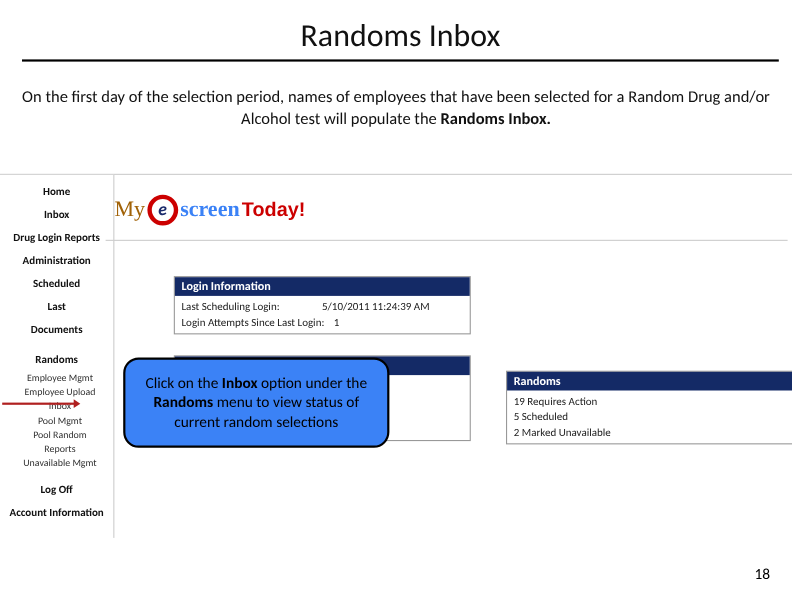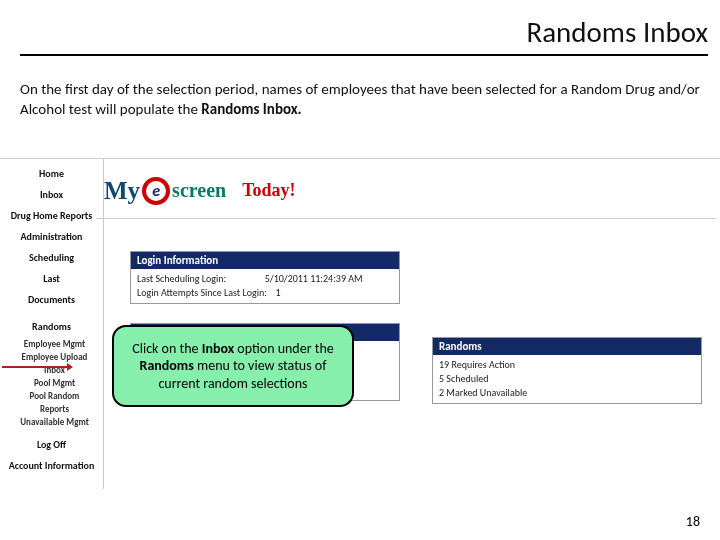--- a/index.html
+++ b/index.html
@@ -1,62 +1,62 @@
 <!DOCTYPE html>
 <html><head>
 <meta charset="utf-8">
 <style>
   * { box-sizing: border-box; margin: 0; padding: 0; }
   html, body { width: 720px; height: 540px; background: #fff; font-family: "Segoe UI", Calibri, Arial, sans-serif; overflow: hidden; }
 
   .slide { position: relative; width: 720px; height: 540px; }
 
   
-  .title { position: absolute; top: 14px; left: 20px; right: 12px; text-align: right; font-size: 29px; font-weight: 400; color: #111; padding-bottom: 4px; border-bottom: 2px solid #000; }
+  .title { position: absolute; top: 14px; left: 20px; right: 12px; text-align: center; font-size: 29px; font-weight: 400; color: #111; padding-bottom: 4px; border-bottom: 2px solid #000; }
 
   
-  .intro { position: absolute; top: 80px; left: 20px; right: 20px; font-size: 15px; color: #111; line-height: 1.3; }
+  .intro { position: absolute; top: 80px; left: 20px; right: 20px; text-align: center; font-size: 15px; color: #111; line-height: 1.3; }
   .intro .bold { font-weight: 700; }
 
   
   .shot { position: absolute; top: 158px; left: 0; right: 0; height: 330px; border-top: 1px solid #ccc; }
 
   
   .nav { position: absolute; top: 0; left: 0; width: 104px; height: 330px; border-right: 1px solid #ccc; padding: 4px 3px; font-size: 10px; color: #111; background: #fff; text-align: center; }
   .nav-item { padding: 4px 0 4px 0; font-weight: 700; white-space: nowrap; overflow: hidden; }
-  .nav-sub { padding: 1px 0 1px 6px; font-weight: 700; font-size: 9px; color: #333; white-space: nowrap; overflow: hidden; }
+  .nav-sub { padding: 1px 0 1px 6px; font-weight: 400; font-size: 9px; color: #333; white-space: nowrap; overflow: hidden; }
   .nav-sep { height: 6px; }
 
   
   .arrow { position: absolute; top: 207px; left: 2px; width: 66px; height: 2px; background: #b02020; }
   .arrow::after { content: ""; position: absolute; right: -5px; top: -3px; border-left: 6px solid #b02020; border-top: 4px solid transparent; border-bottom: 4px solid transparent; }
 
   
   .logo-bar { position: absolute; top: 4px; left: 96px; right: 4px; height: 56px; border-bottom: 1px solid #ccc; display: flex; align-items: center; padding-left: 8px; }
-  .logo-my { font-family: "Brush Script MT", cursive; font-size: 25px; color: #0c4a6e; font-weight: 700; }
+  .logo-my { font-family: "Brush Script MT", cursive; font-size: 20px; color: #a16207; font-weight: 400; }
   .logo-ring { width: 28px; height: 28px; border: 4px solid #c00; border-radius: 50%; display: inline-flex; align-items: center; justify-content: center; margin: 0 2px; }
   .logo-e { color: #1a2a6b; font-weight: 700; font-size: 16px; font-style: italic; }
-  .logo-rest { font-family: "Segoe Script", cursive; font-size: 20px; color: #0f766e; font-weight: 700; }
-  .logo-today { font-family: Liberation Serif, serif; font-size: 18px; color: #c00; font-weight: 700; margin-left: 16px; }
+  .logo-rest { font-family: "Segoe Script", cursive; font-size: 20px; color: #3b82f6; font-weight: 700; }
+  .logo-today { font-family: Liberation Sans, sans-serif; font-size: 18px; color: #c00; font-weight: 700; margin-left: 2px; }
 
   
-  .panel { position: absolute; border: 1px solid #999; background: #fff; font-size: 10px; }
+  .panel { position: absolute; border: 1px solid #999; background: #fff; font-size: 10px; margin-left: 28px; }
   .panel-hdr { background: #142a66; color: #fff; font-weight: 700; padding: 2px 6px; font-size: 11px; }
   .panel-body { padding: 3px 6px; color: #222; line-height: 1.4; }
 
   .login-panel { top: 92px; left: 130px; width: 270px; }
   .login-row { white-space: nowrap; }
   .login-val { display: inline-block; }
 
   .dtr-panel { top: 164px; left: 130px; width: 270px; height: 78px; }
   .randoms-panel { top: 178px; left: 432px; width: 270px; }
   .randoms-panel .panel-body div { font-weight: 400; }
 
   
-  .callout { position: absolute; top: 166px; left: 112px; width: 242px; height: 82px; background: #86efac; border: 2px solid #000; border-radius: 14px; display: flex; align-items: center; justify-content: center; text-align: center; font-size: 14px; padding: 6px 10px; line-height: 1.25; }
+  .callout { position: absolute; top: 166px; left: 112px; width: 242px; height: 82px; background: #3b82f6; border: 2px solid #000; border-radius: 14px; display: flex; align-items: center; justify-content: center; text-align: center; font-size: 14px; padding: 6px 10px; line-height: 1.25; }
   .callout .b { font-weight: 700; }
 
   
   .pagenum { position: absolute; bottom: 10px; right: 20px; font-size: 14px; color: #000000; }
 </style>
 </head>
 <body>
 
 <div class="slide">
 
@@ -64,23 +64,23 @@
 
   <div class="intro">
     <span>On the first day of the selection period, names of employees that have been selected for a Random Drug and/or Alcohol test will populate the </span><span class="bold">Randoms Inbox.</span>
   </div>
 
   <div class="shot">
 
     <div class="nav">
       <div class="nav-item">Home</div>
       <div class="nav-item">Inbox</div>
-      <div class="nav-item">Drug Home Reports</div>
+      <div class="nav-item">Drug Login Reports</div>
       <div class="nav-item">Administration</div>
-      <div class="nav-item">Scheduling</div>
+      <div class="nav-item">Scheduled</div>
       <div class="nav-item">Last</div>
       <div class="nav-item">Documents</div>
       <div class="nav-sep"></div>
       <div class="nav-item">Randoms</div>
       <div class="nav-sub">Employee Mgmt</div>
       <div class="nav-sub">Employee Upload</div>
       <div class="nav-sub">Inbox</div>
       <div class="nav-sub">Pool Mgmt</div>
       <div class="nav-sub">Pool Random</div>
       <div class="nav-sub">Reports</div>

